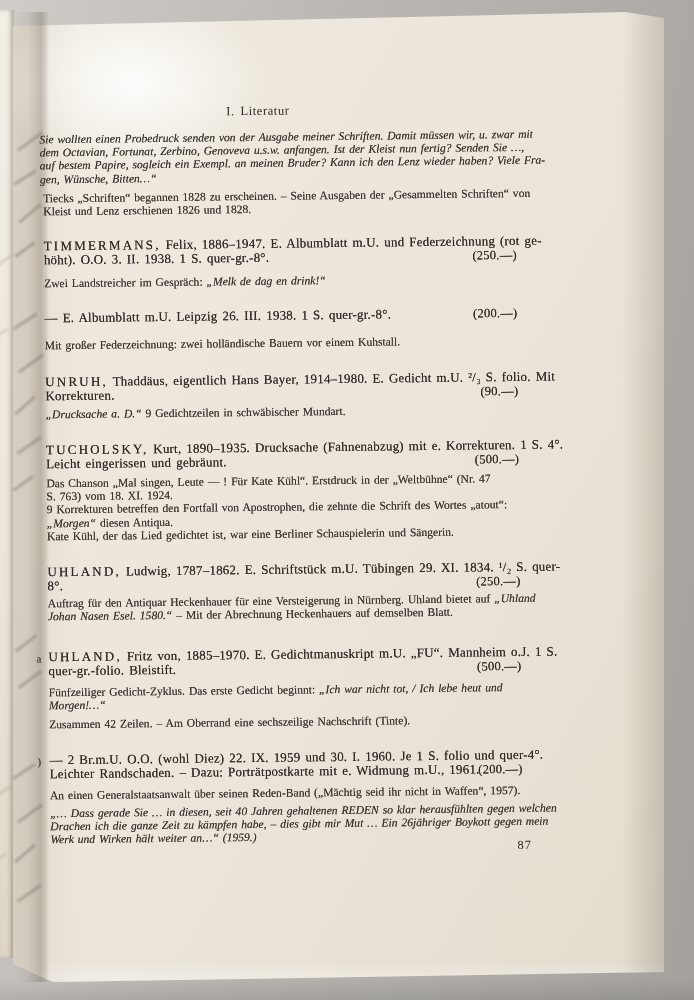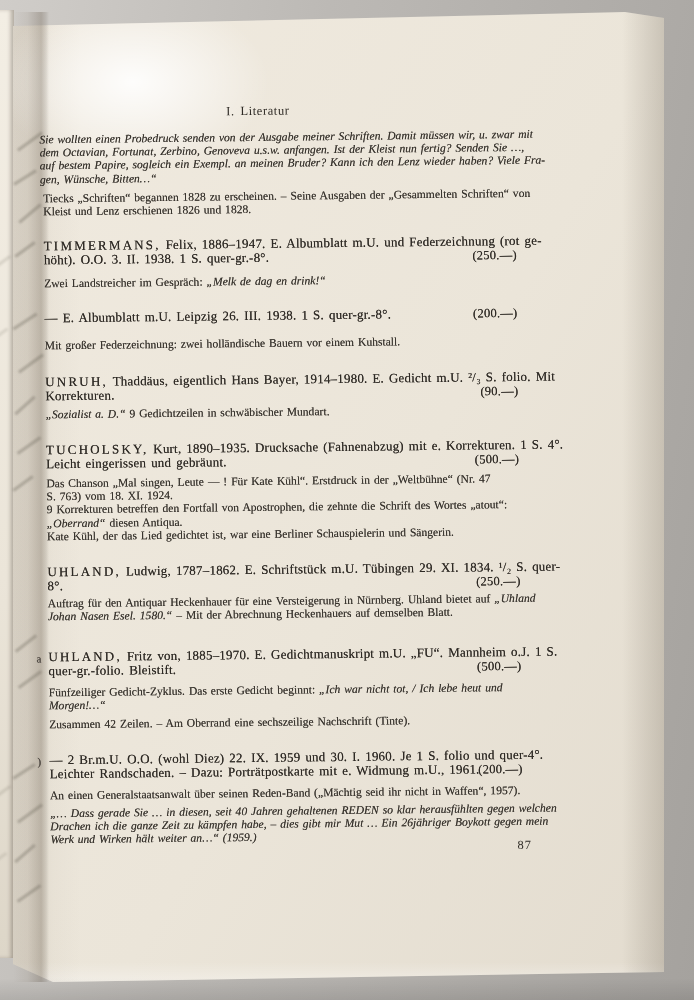--- a/index.html
+++ b/index.html
@@ -110,33 +110,33 @@
     <div class="blk nt" style="top:337px">
       <div class="line">Mit großer Federzeichnung: zwei holländische Bauern vor einem Kuhstall.</div>
     </div>
 
     <div class="blk hd" style="top:373px">
       <div class="line"><span class="nm">UNRUH,</span><span> Thaddäus, eigentlich Hans Bayer, 1914–1980. E. Gedicht m.U. ²/₃ S. folio. Mit</span></div>
       <div class="line">Korrekturen.</div>
       <span class="price">(90.—)</span>
     </div>
     <div class="blk nt" style="top:406px">
-      <div class="line"><span class="it">„Sozialist a. D.“</span><span> 9 Gedichtzeilen in schwäbischer Mundart.</span></div>
+      <div class="line"><span class="it">„Drucksache a. D.“</span><span> 9 Gedichtzeilen in schwäbischer Mundart.</span></div>
     </div>
 
     <div class="blk hd" style="top:441px">
       <div class="line"><span class="nm">TUCHOLSKY,</span><span> Kurt, 1890–1935. Drucksache (Fahnenabzug) mit e. Korrekturen. 1 S. 4°.</span></div>
       <div class="line">Leicht eingerissen und gebräunt.</div>
       <span class="price">(500.—)</span>
     </div>
     <div class="blk nt" style="top:475px">
       <div class="line">Das Chanson „Mal singen, Leute — ! Für Kate Kühl“. Erstdruck in der „Weltbühne“ (Nr. 47</div>
       <div class="line">S. 763) vom 18. XI. 1924.</div>
       <div class="line">9 Korrekturen betreffen den Fortfall von Apostrophen, die zehnte die Schrift des Wortes „atout“:</div>
-      <div class="line"><span class="it">„Oberrand“</span><span> diesen Antiqua.</span></div>
+      <div class="line"><span class="it">„Morgen“</span><span> diesen Antiqua.</span></div>
       <div class="line">Kate Kühl, der das Lied gedichtet ist, war eine Berliner Schauspielerin und Sängerin.</div>
     </div>
 
     <div class="blk hd" style="top:563px">
       <div class="line"><span class="nm">UHLAND,</span><span> Ludwig, 1787–1862. E. Schriftstück m.U. Tübingen 29. XI. 1834. ¹/₂ S. quer-</span></div>
       <div class="line">8°.</div>
       <span class="price">(250.—)</span>
     </div>
     <div class="blk nt" style="top:595px">
       <div class="line"><span>Auftrag für den Antiquar Heckenhauer für eine Versteigerung in Nürnberg. Uhland bietet auf </span><span class="it">„Uhland</span></div>

